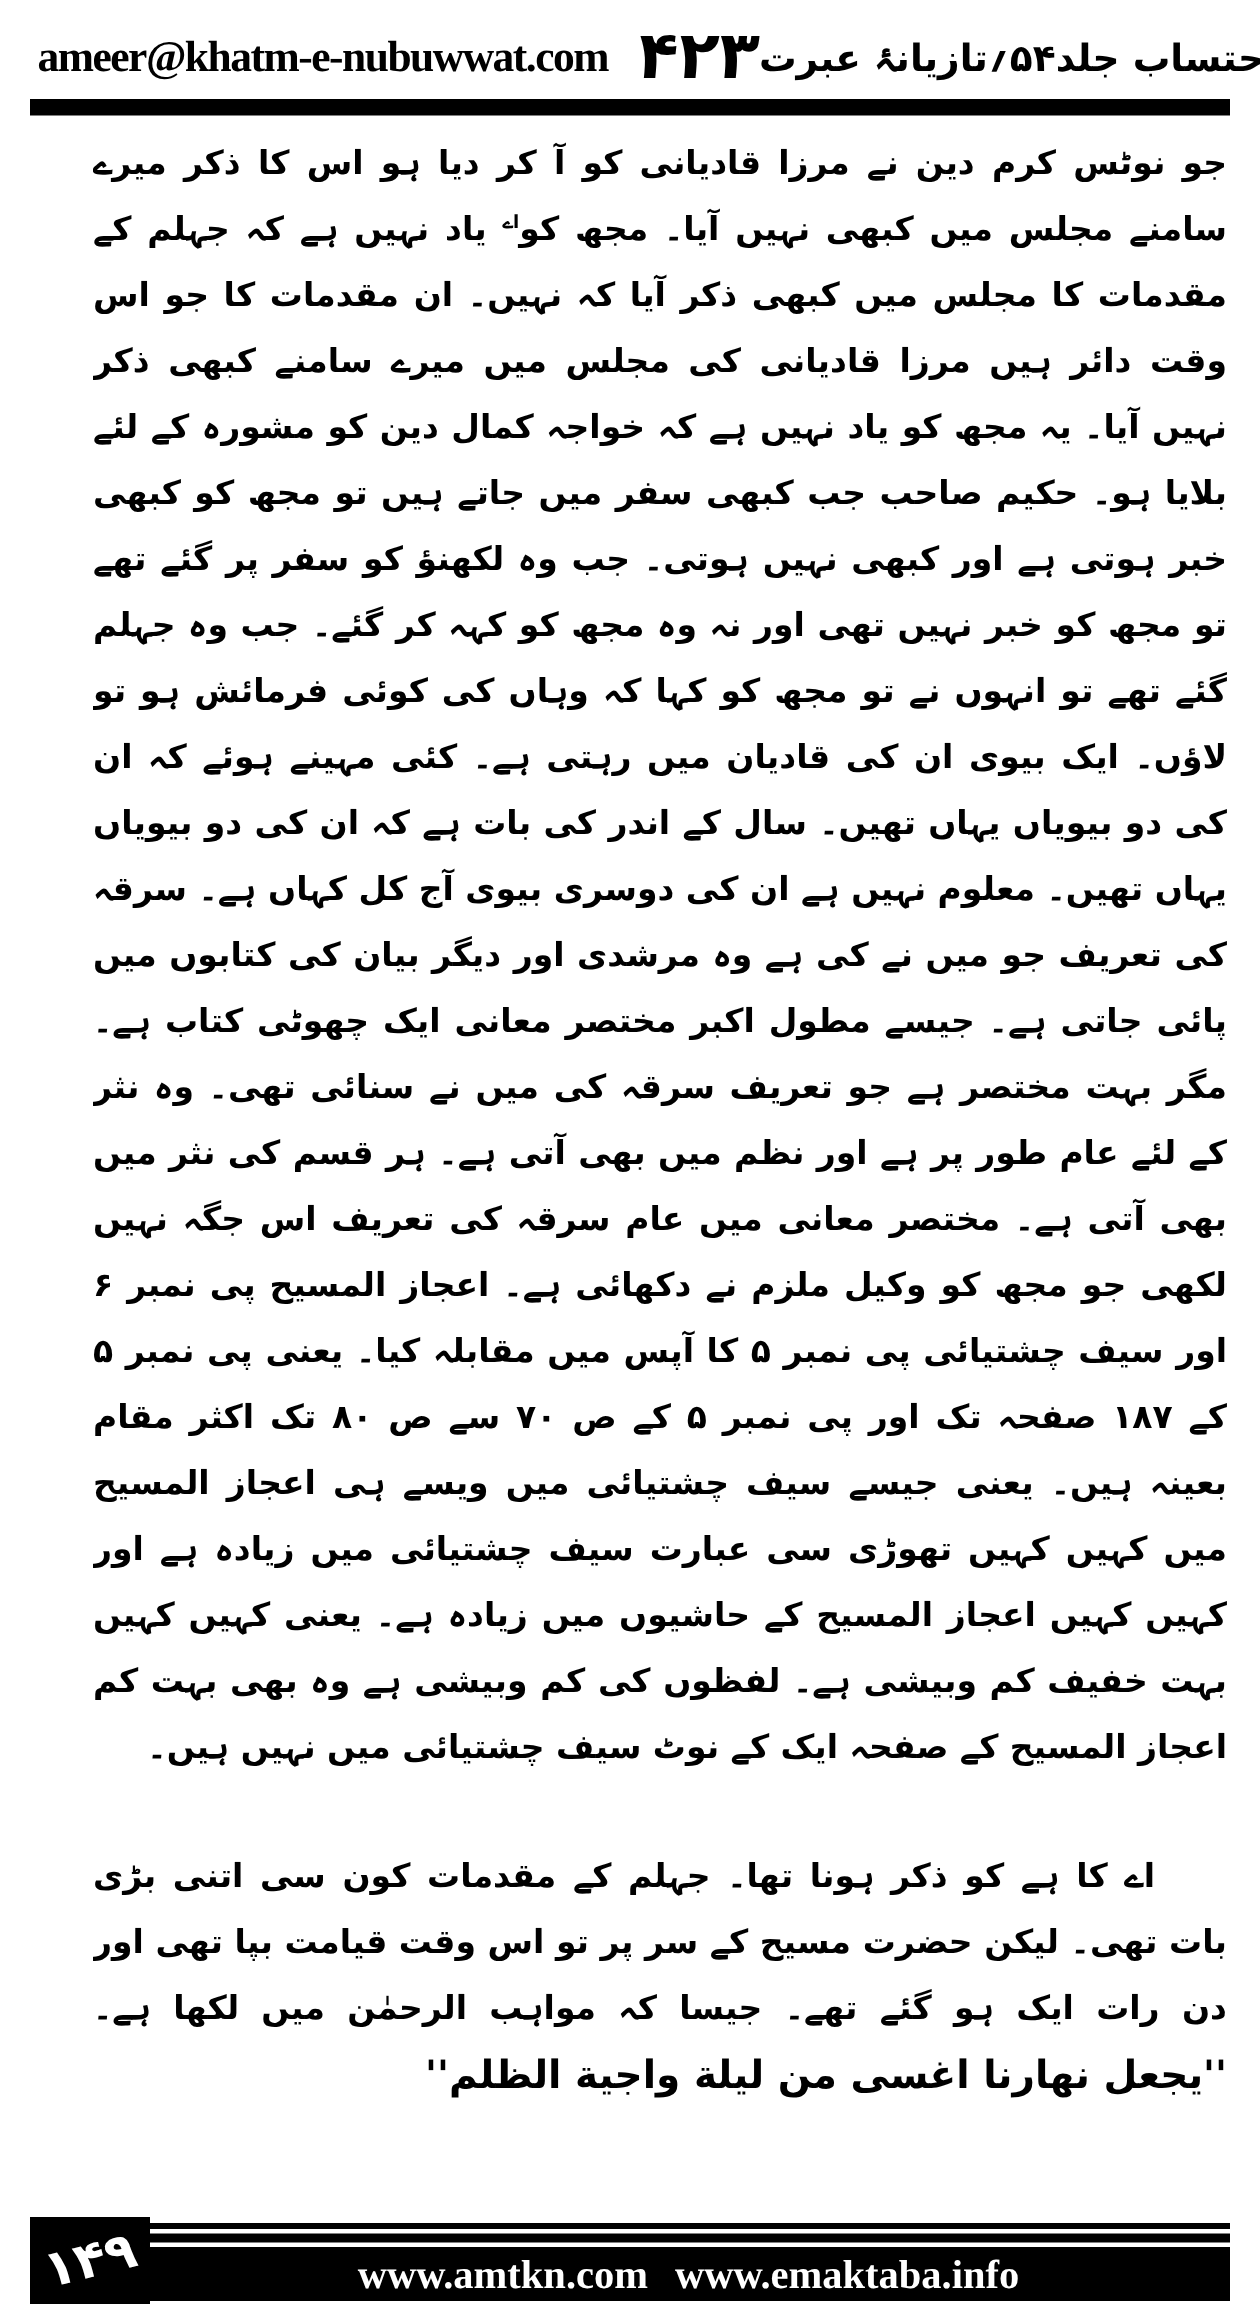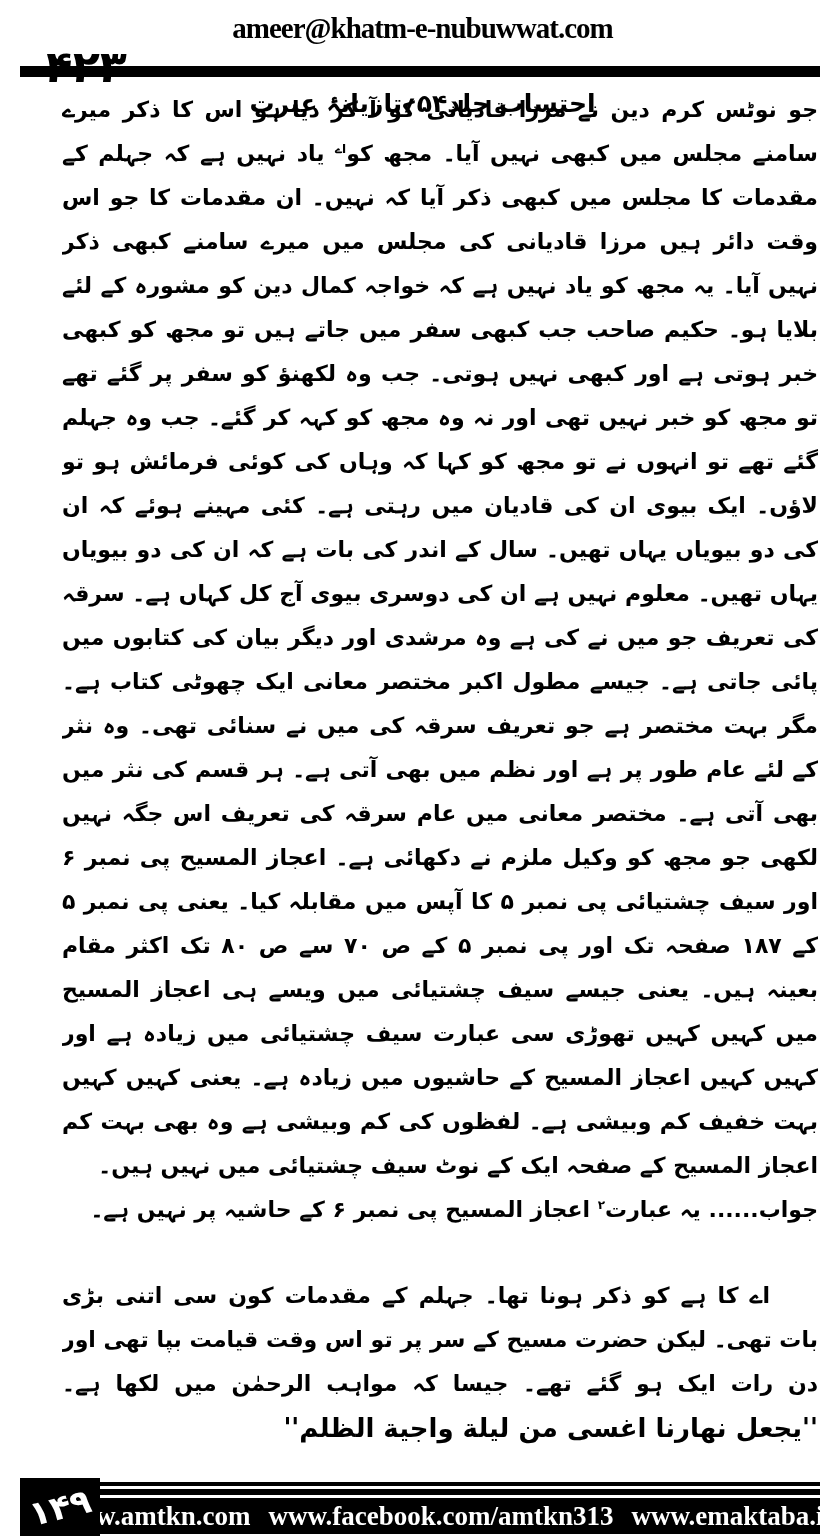--- a/index.html
+++ b/index.html
@@ -4,21 +4,21 @@
 <style>
   html,body{margin:0;padding:0;background:#e8e8e8;}
   .page{
     position:relative;width:840px;height:1540px;margin:0 auto;
     background:#ffffff;color:#000;overflow:hidden;
     font-family:"DejaVu Sans","Liberation Sans",sans-serif;
   }
   
   .hdr{
     position:absolute;top:12px;left:25px;right:20px;height:52px;
-    display:flex;flex-direction:column;align-items:center;justify-content:space-between;
+    display:flex;flex-direction:row;align-items:center;justify-content:space-between;
   }
   .email{
     font-family:"Liberation Serif","DejaVu Serif",serif;
     font-weight:bold;font-size:29px;letter-spacing:-1px;white-space:nowrap;
   }
   .pgnum-top{
     font-weight:bold;font-size:44px;line-height:1;transform:skewX(-6deg);
     margin-left:14px;margin-right:auto;padding-left:6px;
   }
   .book-title{
@@ -68,33 +68,31 @@
     <span class="book-title">احتساب جلد۵۴؍تازیانۂ عبرت</span>
   </header>
 
   <div class="rule"></div>
 
   <main class="body" dir="rtl">
 
     <p class="p1"><span>جو نوٹس کرم دین نے مرزا قادیانی کو آ کر دیا ہو اس کا ذکر میرے سامنے مجلس میں کبھی نہیں آیا۔ مجھ کو</span><sup class="fnmark">اے</sup><span> یاد نہیں ہے کہ جہلم کے مقدمات کا مجلس میں کبھی ذکر آیا کہ نہیں۔ ان مقدمات کا جو اس وقت دائر ہیں مرزا قادیانی کی مجلس میں میرے سامنے کبھی ذکر نہیں آیا۔ یہ مجھ کو یاد نہیں ہے کہ خواجہ کمال دین کو مشورہ کے لئے بلایا ہو۔ حکیم صاحب جب کبھی سفر میں جاتے ہیں تو مجھ کو کبھی خبر ہوتی ہے اور کبھی نہیں ہوتی۔ جب وہ لکھنؤ کو سفر پر گئے تھے تو مجھ کو خبر نہیں تھی اور نہ وہ مجھ کو کہہ کر گئے۔ جب وہ جہلم گئے تھے تو انہوں نے تو مجھ کو کہا کہ وہاں کی کوئی فرمائش ہو تو لاؤں۔ ایک بیوی ان کی قادیان میں رہتی ہے۔ کئی مہینے ہوئے کہ ان کی دو بیویاں یہاں تھیں۔ سال کے اندر کی بات ہے کہ ان کی دو بیویاں یہاں تھیں۔ معلوم نہیں ہے ان کی دوسری بیوی آج کل کہاں ہے۔ سرقہ کی تعریف جو میں نے کی ہے وہ مرشدی اور دیگر بیان کی کتابوں میں پائی جاتی ہے۔ جیسے مطول اکبر مختصر معانی ایک چھوٹی کتاب ہے۔ مگر بہت مختصر ہے جو تعریف سرقہ کی میں نے سنائی تھی۔ وہ نثر کے لئے عام طور پر ہے اور نظم میں بھی آتی ہے۔ ہر قسم کی نثر میں بھی آتی ہے۔ مختصر معانی میں عام سرقہ کی تعریف اس جگہ نہیں لکھی جو مجھ کو وکیل ملزم نے دکھائی ہے۔ اعجاز المسیح پی نمبر ۶ اور سیف چشتیائی پی نمبر ۵ کا آپس میں مقابلہ کیا۔ یعنی پی نمبر ۵ کے ۱۸۷ صفحہ تک اور پی نمبر ۵ کے ص ۷۰ سے ص ۸۰ تک اکثر مقام بعینہ ہیں۔ یعنی جیسے سیف چشتیائی میں ویسے ہی اعجاز المسیح میں کہیں کہیں تھوڑی سی عبارت سیف چشتیائی میں زیادہ ہے اور کہیں کہیں اعجاز المسیح کے حاشیوں میں زیادہ ہے۔ یعنی کہیں کہیں بہت خفیف کم وبیشی ہے۔ لفظوں کی کم وبیشی ہے وہ بھی بہت کم اعجاز المسیح کے صفحہ ایک کے نوٹ سیف چشتیائی میں نہیں ہیں۔</span></p>
 
 
-    <p class="a"><span class="qa-label">جواب......</span><span> یہ عبارت</span><sup class="fnmark">۲</sup><span> اعجاز المسیح پی نمبر ۶ کے حاشیہ پر نہیں ہے۔</span></p>
 
     <p class="fn1"><span class="qa-label">اے</span><span> کا ہے کو ذکر ہونا تھا۔ جہلم کے مقدمات کون سی اتنی بڑی بات تھی۔ لیکن حضرت مسیح کے سر پر تو اس وقت قیامت بپا تھی اور دن رات ایک ہو گئے تھے۔ جیسا کہ مواہب الرحمٰن میں لکھا ہے۔ </span><span class="arabic-quote">''یجعل نهارنا اغسی من لیلة واجیة الظلم''</span></p>
 
   </main>
 
   <footer class="footer">
     <div class="num-box">
       <span>۱۴۹</span>
     </div>
     <div class="bar">
       <div class="stripes"></div>
       <div class="links">
         <span>www.amtkn.com</span>
-        <span>www.facebook.com/amtkn313</span>
         <span>www.emaktaba.info</span>
       </div>
     </div>
   </footer>
 
 </div>
 
 </body></html>

